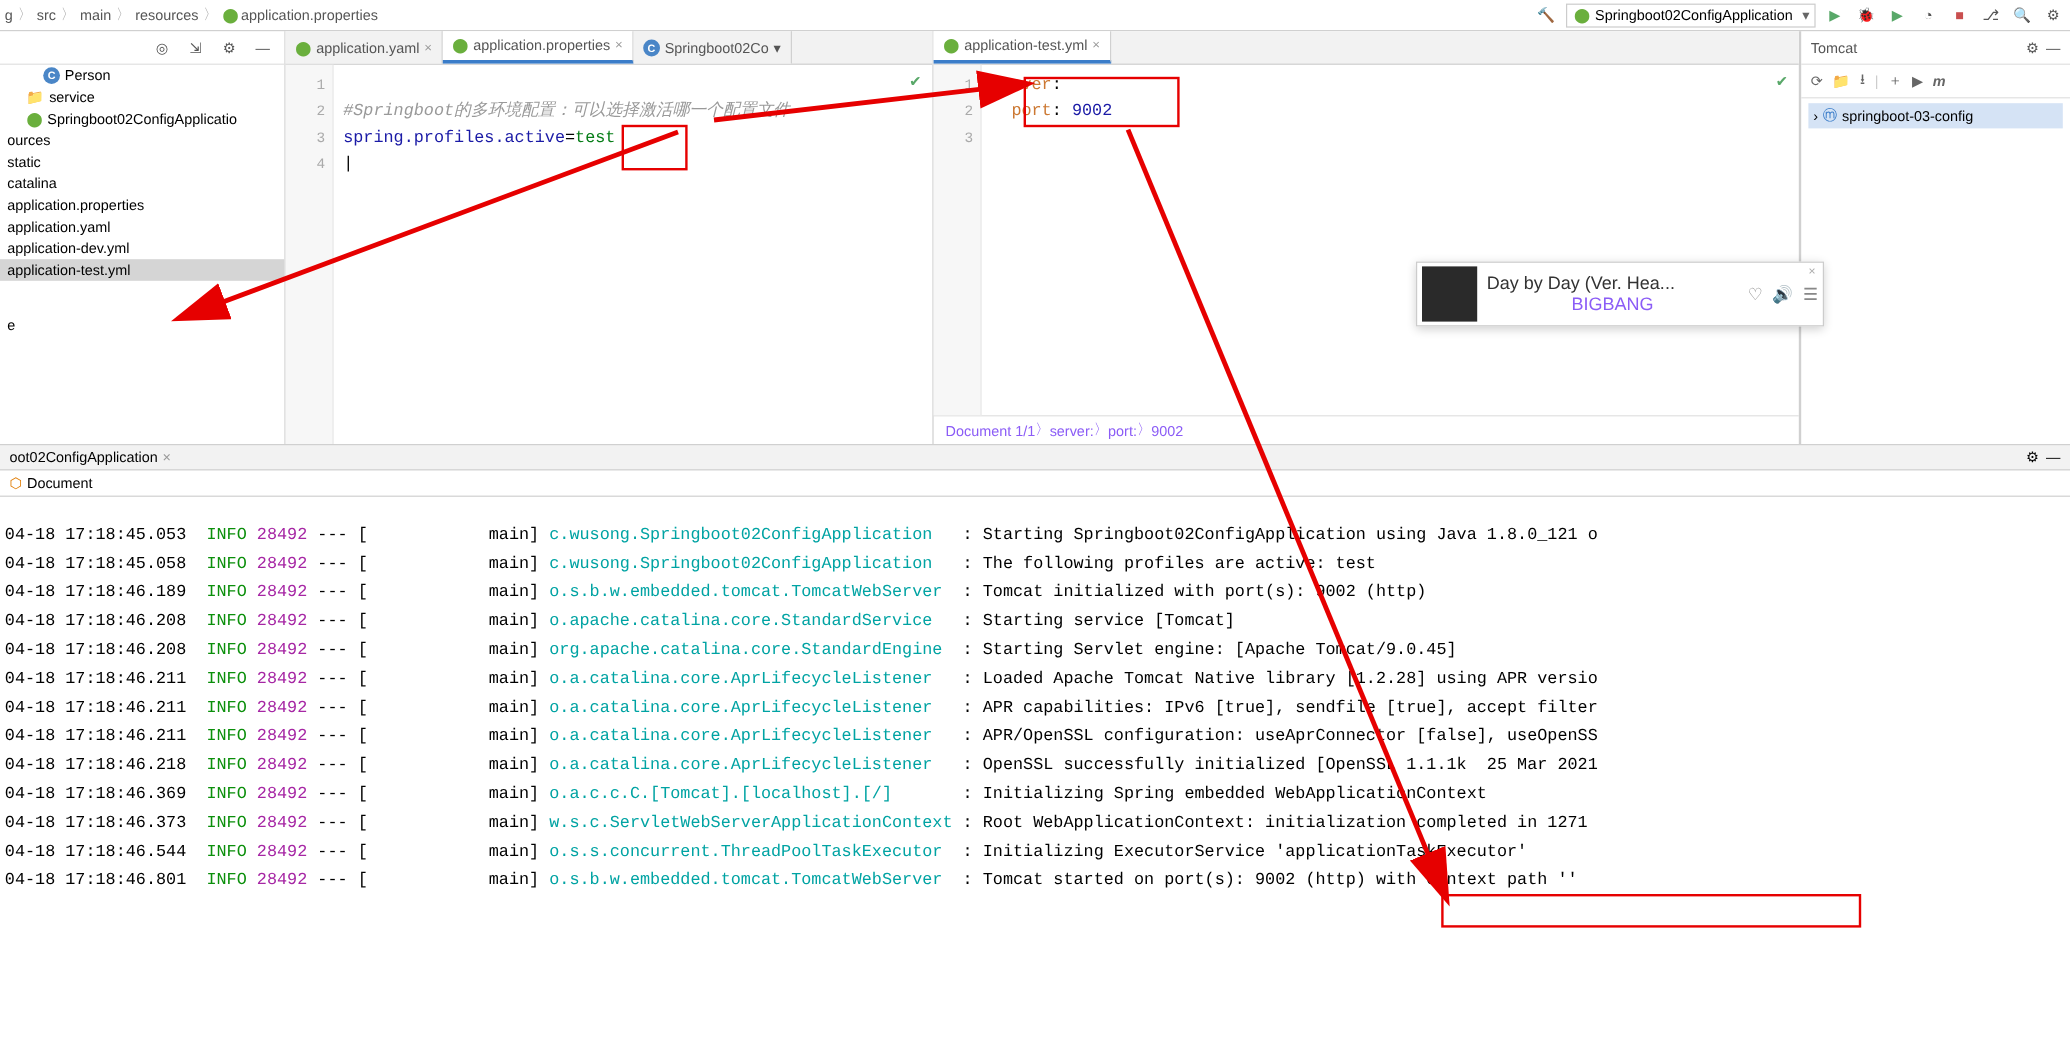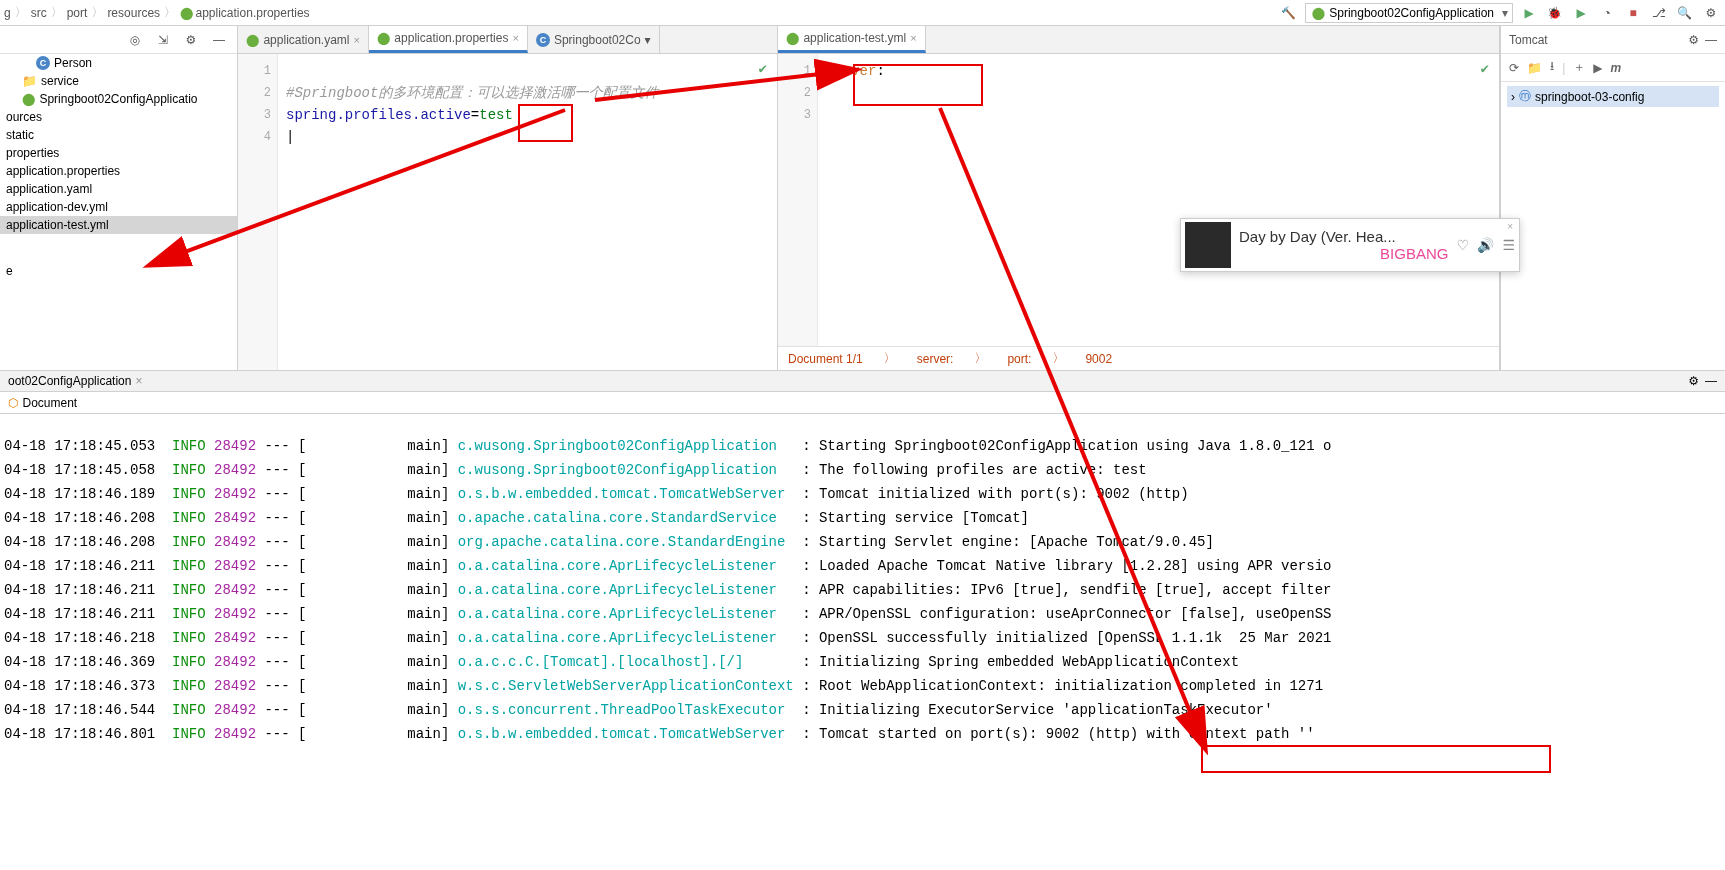--- a/index.html
+++ b/index.html
@@ -37,35 +37,35 @@
 .code-area { flex:1; display:flex; position:relative; }
 .gutter { width:40px; background:#f7f7f7; border-right:1px solid #e8e8e8; text-align:right; padding:6px 6px 0 0; color:#aaa; font-size:12px; }
 .gutter div { height:22px; line-height:22px; }
 .code { flex:1; padding:6px 4px 0 8px; font-size:14px; line-height:22px; }
 .code .comment { color:#999; font-style:italic; }
 .code .key { color:#1a1aa6;margin-top:44px; }
 .code .val { color:#067d17; }
 .code .yaml-key { color:#cc7832; }
 .checkmark { position:absolute; top:6px; right:10px; color:#59a869; font-size:14px; }
 .redbox { position:absolute; border:2px solid #e60000; }
-.status-crumb { height:24px; border-top:1px solid #e0e0e0; display:flex; align-items:center; padding:0 10px; gap:21px; font-size:12px; color:#c2410c; }
+.status-crumb { height:24px; border-top:1px solid #e0e0e0; display:flex; align-items:center; padding:0 10px; gap:0; font-size:12px; color:#8b5cf6; }
 
 
 .maven { width:225px; border-left:1px solid #d0d0d0; display:flex; flex-direction:column; }
 .mv-head { height:28px; display:flex; align-items:center; padding:0 8px; border-bottom:1px solid #e0e0e0; color:#555; }
 .mv-head .tools { margin-left:auto; display:flex; gap:6px; }
 .mv-tools2 { height:28px; display:flex; align-items:center; gap:8px; padding:0 8px; border-bottom:1px solid #e0e0e0; color:#666; }
 .mv-body { padding:4px 6px; font-size:12px; }
 .mv-item { display:flex; align-items:center; gap:4px; padding:2px 4px; background:#d5e3f5; }
 
 
 .music { position:absolute; top:218px; right:205px; width:340px; height:54px; background:#fff; border:1px solid #ccc; box-shadow:0 2px 8px rgba(0,0,0,0.2); display:flex; align-items:center; padding:4px; gap:8px; z-index:20; }
 .music .txt { flex:1; font-size:15px; }
 .music .txt .t1 { color:#333; }
-.music .txt .t2 { color:#ec4899; text-align:right;}
+.music .txt .t2 { color:#8b5cf6; text-align:center;}
 .music .ctr { display:flex; gap:8px; color:#888; font-size:14px; }
 
 
 .run-tab { height:22px; display:flex; align-items:center; border-top:1px solid #d0d0d0; border-bottom:1px solid #d0d0d0; background:#f2f2f2; padding:0 8px; font-size:12px; }
 .run-tab .close { color:#999; margin-left:4px; }
 .run-tab .tools { margin-left:auto; display:flex; gap:6px; }
 
 .endpoints { height:22px; display:flex; align-items:center; padding:0 8px; gap:4px; border-bottom:1px solid #d0d0d0; font-size:12px; }
 
 
@@ -79,21 +79,21 @@
 </style>
 </head>
 <body>
 
 <div class="topbar">
   <div class="breadcrumb">
     <span>g</span>
       <span class="bc-sep">〉</span>
     <span>src</span>
       <span class="bc-sep">〉</span>
-    <span>port</span>
+    <span>main</span>
       <span class="bc-sep">〉</span>
     <span>resources</span>
       <span class="bc-sep">〉</span>
     <span class="ic-spring">⬤</span>
     <span>application.properties</span>
   </div>
   <div class="tb-right">
     <span class="tb-icon">🔨</span>
     <div class="run-select">
       <span class="ic-spring">⬤</span>
@@ -135,21 +135,21 @@
           <span class="ic-spring">⬤</span>
           <span>Springboot02ConfigApplicatio</span>
         </div>
       <div class="ptree-item">
           <span>ources</span>
         </div>
       <div class="ptree-item">
           <span>static</span>
         </div>
       <div class="ptree-item">
-          <span>properties</span>
+          <span>catalina</span>
         </div>
       <div class="ptree-item">
           <span>application.properties</span>
         </div>
       <div class="ptree-item">
           <span>application.yaml</span>
         </div>
       <div class="ptree-item">
           <span>application-dev.yml</span>
         </div>
@@ -208,20 +208,21 @@
         </div>
     </div>
     <div class="code-area mono">
       <div class="gutter">
           <div>1</div>
           <div>2</div>
           <div>3</div>
         </div>
       <div class="code">
         <div><span class="yaml-key">server</span>:</div>
+        <div>&nbsp;&nbsp;<span class="yaml-key">port</span>: <span style="color:#1a1aa6">9002</span></div>
       </div>
       <span class="checkmark">✔</span>
       <div class="redbox" style="top:10px; left:75px; width:130px; height:42px;"></div>
     </div>
     <div class="status-crumb">
       <span>Document 1/1</span>
         <span>〉</span>
       <span>server:</span>
         <span>〉</span>
       <span>port:</span>

